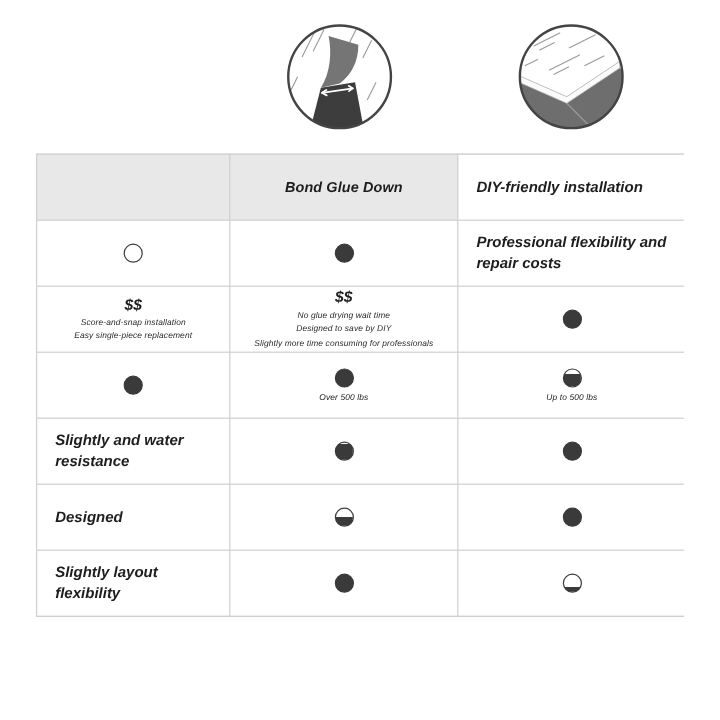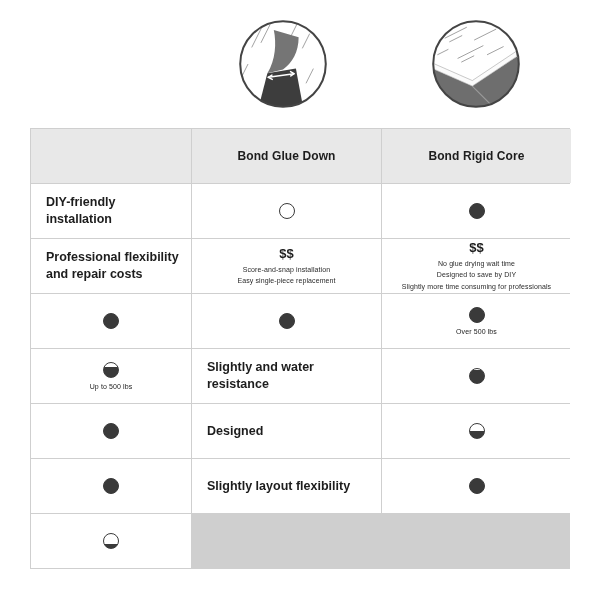--- a/index.html
+++ b/index.html
@@ -9,21 +9,21 @@
     background:#ffffff;color:#1d1d1d;
     font-family:"Liberation Sans",sans-serif;
   }
   .icon{position:absolute;top:18px;width:92px;height:92px}
   #icon-glue{left:237px}
   #icon-rigid{left:430px}
 
   .cmp-table{
     position:absolute;left:30px;top:128px;width:540px;
     display:grid;grid-template-columns:160px 189px 189px;grid-auto-rows:54px;
-    gap:1px;background:#cfcfcf;border:1px solid #cfcfcf;
+    gap:1px;background:#cfcfcf;border:1px solid #cfcfcf;font-style:italic;
   }
   .cell{background:#ffffff;display:flex;flex-direction:column;align-items:center;justify-content:center;text-align:center}
   .cell.head{background:#e8e8e8;font-weight:bold;font-size:12px;letter-spacing:.1px}
   .cell.label{align-items:flex-start;text-align:left;padding:0 10px 0 15px;font-weight:bold;font-size:12.5px;line-height:1.35}
   .ball{width:16px;height:16px;border-radius:50%;border:1.5px solid #3a3a3a;background:#fff}
   .caption{font-size:7px;margin-top:5px;color:#222;letter-spacing:.1px}
   .cost-title{font-weight:bold;font-size:13px;margin-bottom:3px}
   .note{font-size:7px;line-height:1.6;color:#2a2a2a;letter-spacing:.1px}
 </style>
 </head>
@@ -77,21 +77,20 @@
       <path d="M62 40 L80 31"></path>
     </g>
   </g>
   <circle cx="50" cy="50" r="46.5" fill="none" stroke="#444444" stroke-width="2.2"></circle>
 </svg>
 
 <div class="cmp-table">
 
   <div class="cell head"></div>
   <div class="cell head">Bond Glue Down</div>
-  <div class="cell head">Bond Rigid Core</div>
 
   <div class="cell label">
       <span>DIY-friendly installation</span>
     </div>
   <div class="cell">
       <span class="ball" style="background: rgb(255, 255, 255);"></span>
     </div>
   <div class="cell">
       <span class="ball" style="background: rgb(58, 58, 58);"></span>
     </div>

